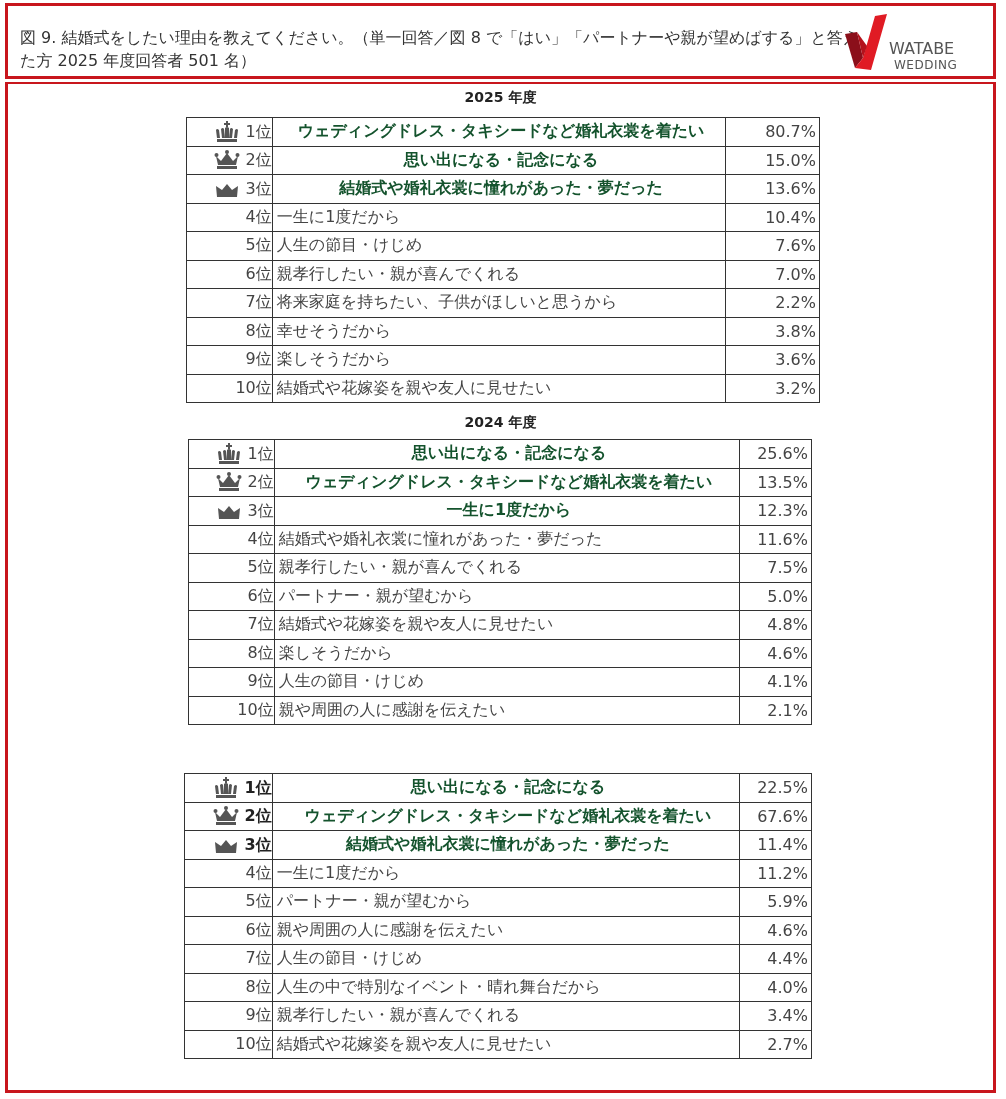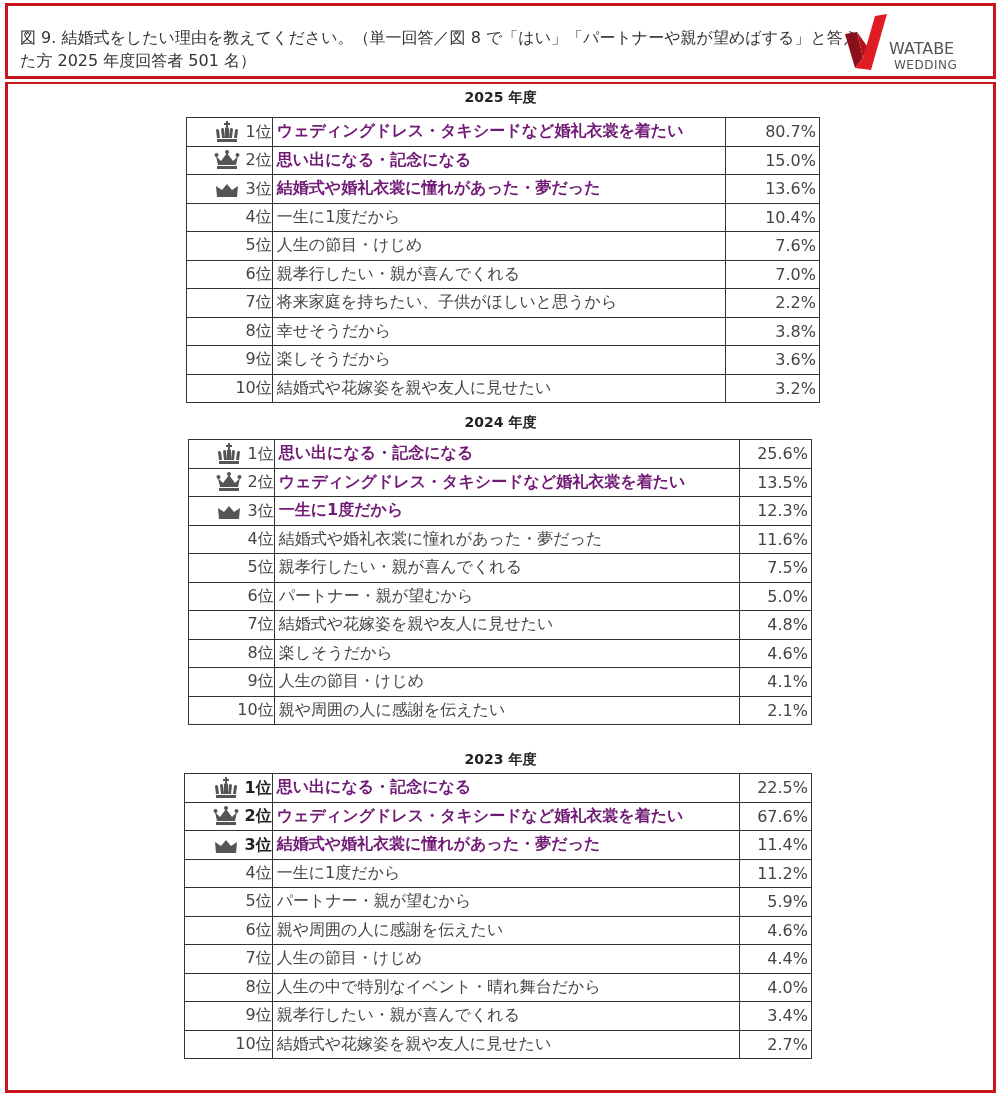--- a/index.html
+++ b/index.html
@@ -15,21 +15,21 @@
   .logo-text2 { position: absolute; left: 53px; top: 46px; font-size: 12px; color: #555; letter-spacing: 0.5px; }
   .body-box { position: absolute; left: 5px; top: 82px; width: 991px; height: 1011px;
               border: 3px solid #c8161d; border-top-width: 2px; box-sizing: border-box; background: #fff; }
   .section-title { position: absolute; left: 0; width: 100%; text-align: center;
                    font-size: 14px; font-weight: bold; color: #222; }
   table.rank { position: absolute; border-collapse: collapse; font-size: 16px; }
   table.rank td { border: 1.5px solid #333; height: 28.5px; padding: 0; box-sizing: border-box; }
   td.c-rank { text-align: right; color: #444; white-space: nowrap; }
   td.c-reason { padding-left: 4px !important; color: #444; white-space: nowrap; }
   td.c-pct { text-align: right; padding-right: 3px !important; color: #444; }
-  tr.top td.c-reason { font-weight: bold; color: #701a75; }
+  tr.top td.c-reason { font-weight: bold; color: #14532d; text-align: center; }
   tr.top.boldrank td.c-rank span.rk { font-weight: bold; color: #222; }
   .crown { display: inline-block; vertical-align: middle; margin-right: 6px; }
   .crown svg { display: block; }
   .rk { vertical-align: middle; }
 </style>
 </head>
 <body>
 
 <div class="header-box">
   <div class="header-title">図 9. 結婚式をしたい理由を教えてください。（単一回答／図 8 で「はい」「パートナーや親が望めばする」と答えた方 2025 年度回答者 501 名）</div>
@@ -195,21 +195,20 @@
           <td class="c-pct">4.1%</td>
         </tr>
         <tr>
           <td class="c-rank"><span class="rk">10位</span></td>
           <td class="c-reason">親や周囲の人に感謝を伝えたい</td>
           <td class="c-pct">2.1%</td>
         </tr>
       </tbody>
   </table>
 
-  <div class="section-title" style="top:667px;">2023 年度</div>
   <table class="rank" style="left:176px; top:689px; width:628px;">
     <colgroup>
         <col style="width:88px">
         <col style="width:468px">
         <col style="width:72px">
       </colgroup>
     <tbody id="t2">
         <tr class="top boldrank">
           <td class="c-rank"><span class="crown"><svg width="26" height="22" viewBox="0 0 26 22">
                 <rect x="12" y="0" width="2" height="6" fill="#555"></rect>

